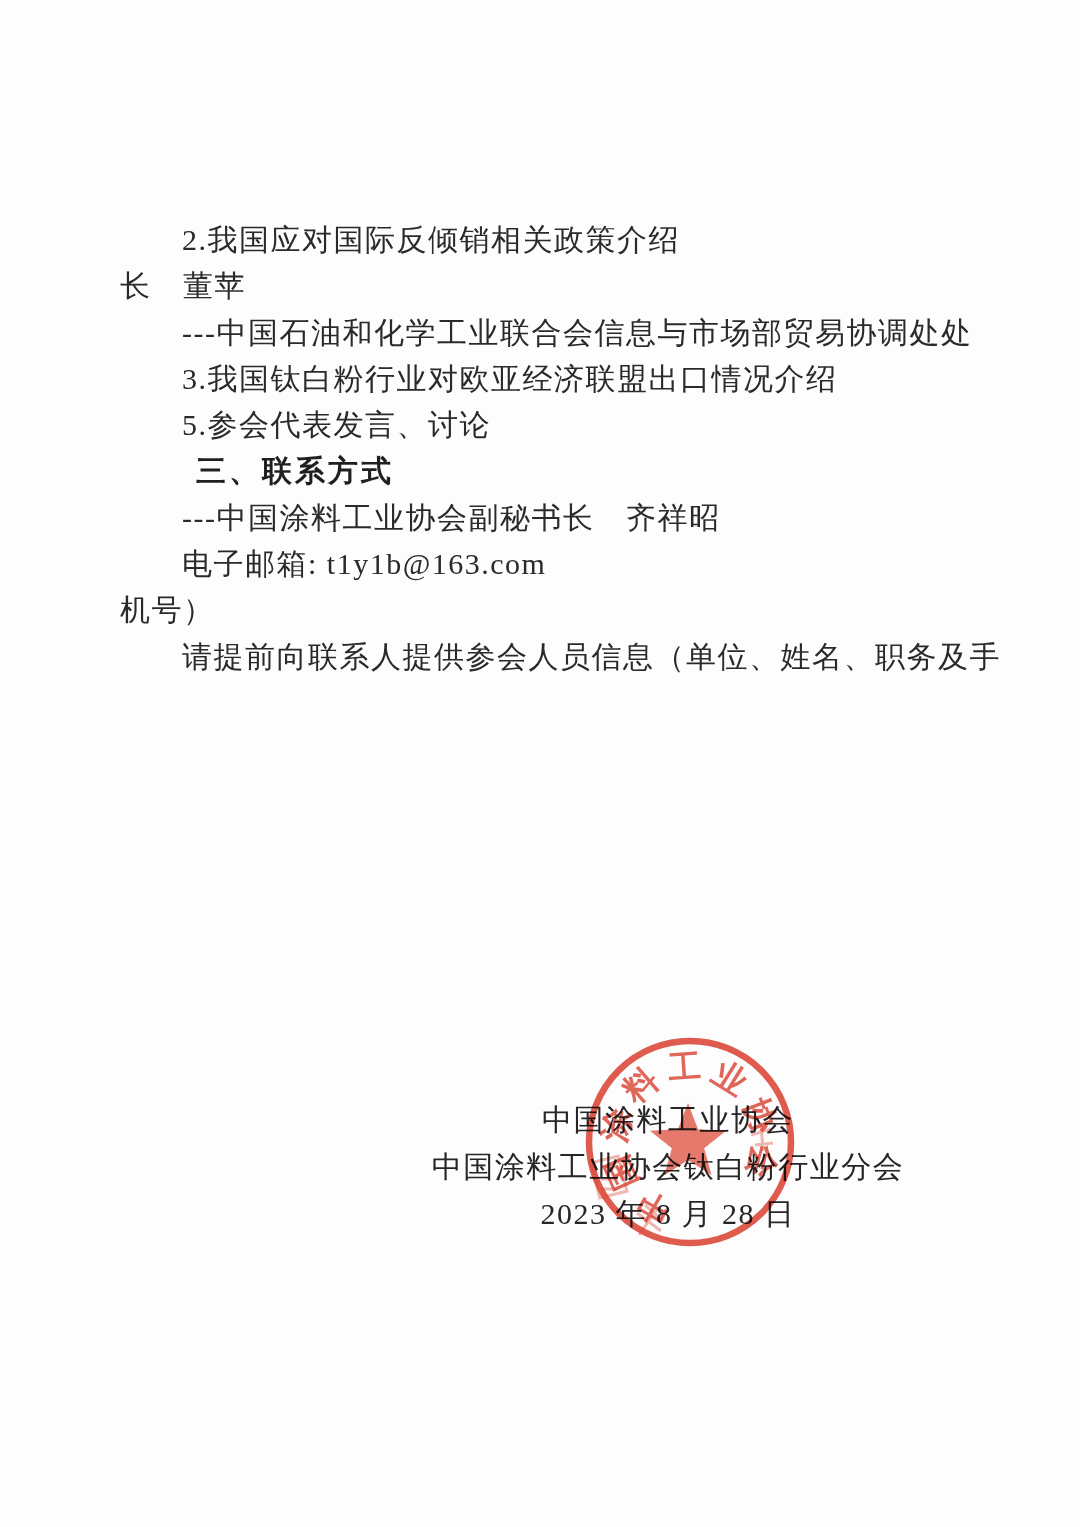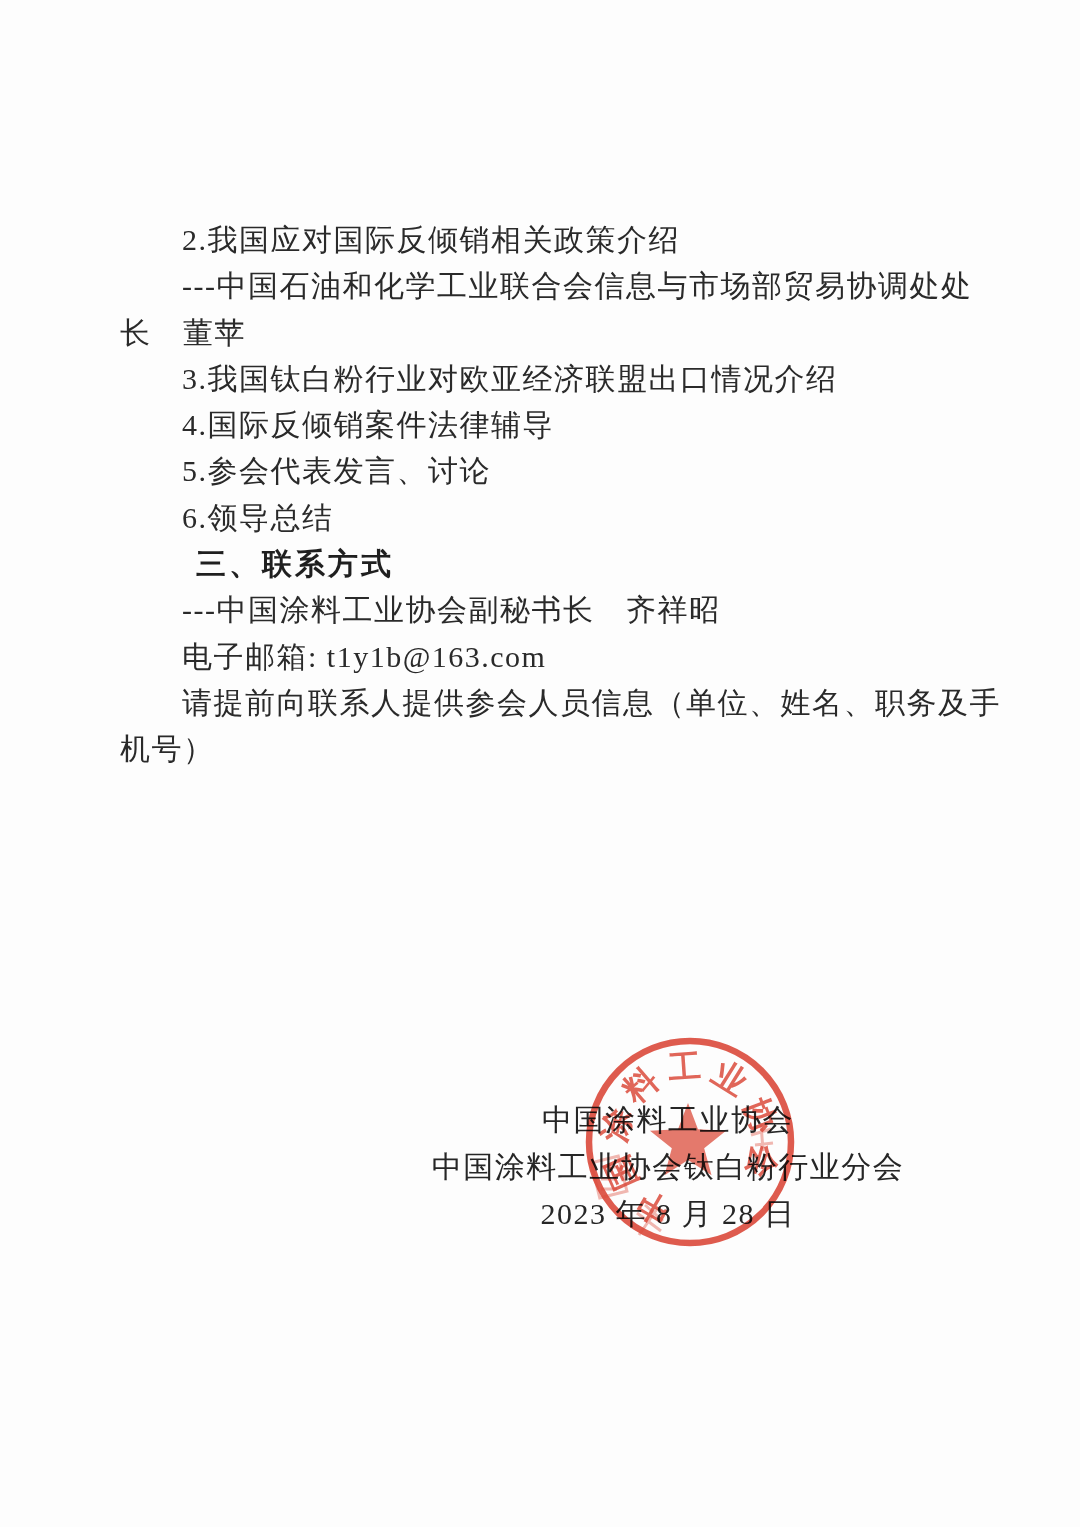--- a/index.html
+++ b/index.html
@@ -59,31 +59,29 @@
     font-weight:bold;
   }
 </style>
 </head>
 <body>
 
 <div class="page">
 
   <div class="content">
     <div class="line indent">2.我国应对国际反倾销相关政策介绍</div>
+    <div class="line flush">长　董苹</div>
     <div class="line indent">---中国石油和化学工业联合会信息与市场部贸易协调处处</div>
-    <div class="line flush">长　董苹</div>
     <div class="line indent">3.我国钛白粉行业对欧亚经济联盟出口情况介绍</div>
-    <div class="line indent">4.国际反倾销案件法律辅导</div>
     <div class="line indent">5.参会代表发言、讨论</div>
-    <div class="line indent">6.领导总结</div>
     <div class="line heading">三、联系方式</div>
     <div class="line indent">---中国涂料工业协会副秘书长　齐祥昭</div>
     <div class="line indent">电子邮箱: t1y1b@163.com</div>
+    <div class="line flush">机号）</div>
     <div class="line indent">请提前向联系人提供参会人员信息（单位、姓名、职务及手</div>
-    <div class="line flush">机号）</div>
   </div>
 
   <div class="signature">
     <div>中国涂料工业协会</div>
     <div>中国涂料工业协会钛白粉行业分会</div>
     <div>2023 年 8 月 28 日</div>
   </div>
 
   <svg class="seal" viewBox="0 0 250 250" xmlns="http://www.w3.org/2000/svg">
 

